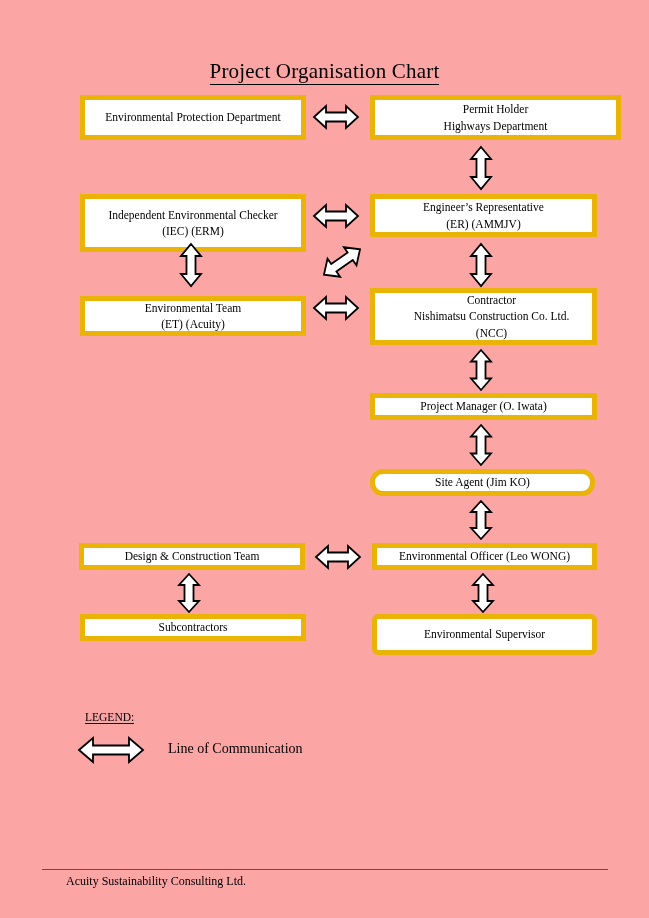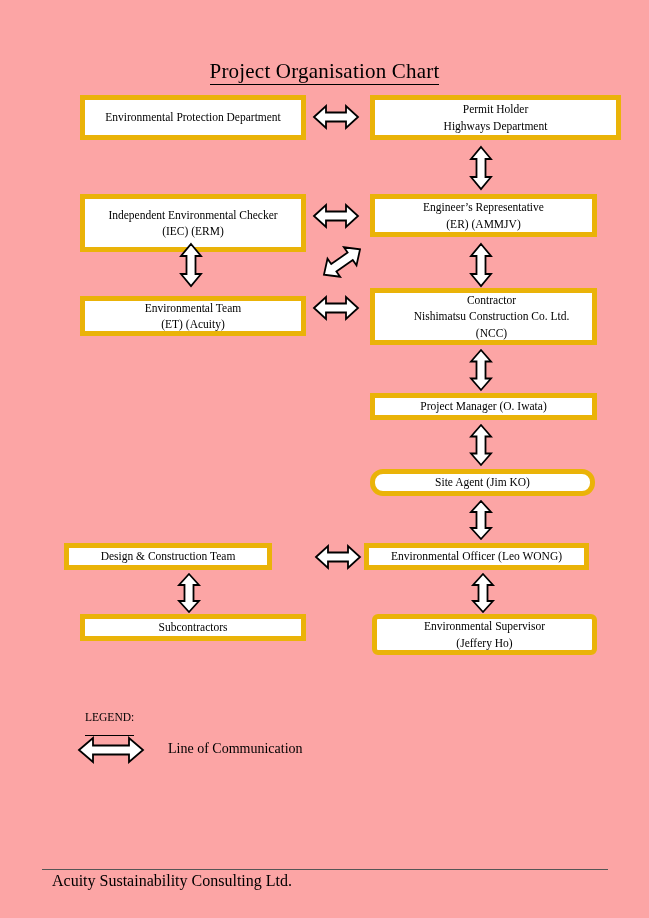--- a/index.html
+++ b/index.html
@@ -57,44 +57,44 @@
   .arrow svg { display: block; overflow: visible; }
 
   
   .legend-title {
     position: absolute;
     left: 85px;
     top: 710px;
     font-size: 11.5px;
     line-height: 15px;
   }
-  .legend-title span { border-bottom: 1px solid #000; padding-bottom: 12px; }
+  .legend-title span { border-bottom: 1px solid #000; padding-bottom: 0px; }
   .legend-label {
     position: absolute;
     left: 168px;
     top: 741px;
     font-size: 14px;
     line-height: 16px;
     white-space: nowrap;
   }
 
   
   .footer-rule {
     position: absolute;
     left: 42px;
     top: 869px;
     width: 566px;
     height: 0;
     border-top: 1px solid #555;
   }
   .footer-text {
     position: absolute;
-    left: 52px;
+    left: 66px;
     top: 874px;
-    font-size: 16px;
+    font-size: 12px;
     line-height: 14px;
     white-space: nowrap;
   }
 </style>
 </head>
 <body>
 
 <div id="page">
 
   <div class="doc-title">
@@ -148,42 +148,41 @@
       <span>Project Manager (O. Iwata)</span>
     </div>
   </div>
 
   <div class="node" style="left:370px; top:469px; width:225px; height:27px;border-radius:13px;">
     <div class="lines">
       <span>Site Agent (Jim KO)</span>
     </div>
   </div>
 
-  <div class="node" style="left:64px; top:543px; width:208px; height:27px;">
+  <div class="node" style="left:79px; top:543px; width:226px; height:27px;">
     <div class="lines">
       <span>Design &amp; Construction Team</span>
     </div>
   </div>
 
-  <div class="node" style="left:364px; top:543px; width:225px; height:27px;">
+  <div class="node" style="left:372px; top:543px; width:225px; height:27px;">
     <div class="lines">
       <span>Environmental Officer (Leo WONG)</span>
     </div>
   </div>
 
   <div class="node" style="left:80px; top:614px; width:226px; height:27px;">
     <div class="lines">
       <span>Subcontractors</span>
     </div>
   </div>
 
   <div class="node" style="left:372px; top:614px; width:225px; height:41px;border-radius:6px;">
     <div class="lines">
       <span>Environmental Supervisor</span>
-      <span>(Jeffery Ho)</span>
     </div>
   </div>
 
   <div class="arrow" style="left:313px; top:103px;">
     <svg width="46" height="28" viewBox="0 0 46 28">
       <path d="M 1 14 L 13 3 L 13 9.5 L 33 9.5 L 33 3 L 45 14 L 33 25 L 33 18.5 L 13 18.5 L 13 25 Z" fill="#ffffff" stroke="#000000" stroke-width="1.8" stroke-linejoin="miter"></path>
     </svg>
   </div>
 
   <div class="arrow" style="left:468px; top:146px;">

